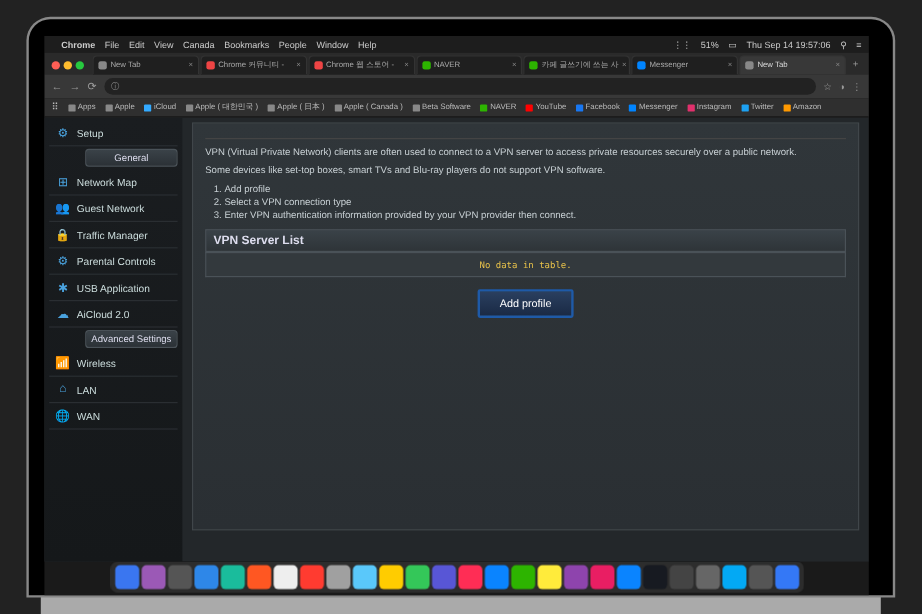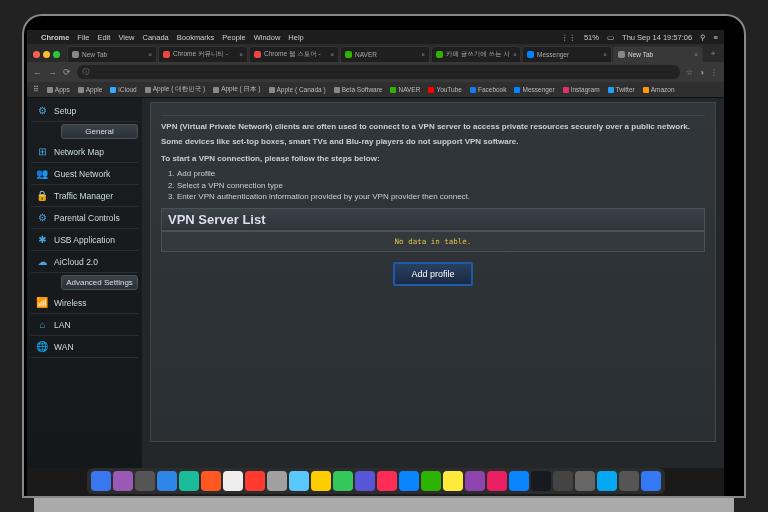--- a/index.html
+++ b/index.html
@@ -5,21 +5,21 @@
 * { box-sizing: border-box; margin: 0; padding: 0; }
 body {
   width: 768px; height: 512px; background: #222;
   font-family: Arial, sans-serif; font-size: 8px;
   display: flex; justify-content: center; align-items: center;
   overflow: hidden;
 }
 .laptop-frame {
   width: 720px; height: 480px;
   background: #000; border-radius: 18px 18px 0 0;
-  padding: 14px 20px 0 3px; position: relative;
+  padding: 14px 20px 0 13px; position: relative;
   box-shadow: 0 0 0 2px #888, 0 30px 0 -10px #aaa;
 }
 .screen { width: 100%; height: 100%; background: #1a1a1a; overflow: hidden; position: relative; }
 
 
 .menubar {
   height: 14px; background: rgba(30,30,30,.95); display: flex;
   align-items: center; padding: 0 6px; color: #ccc; font-size: 7.5px;
   justify-content: space-between;
 }
@@ -89,25 +89,25 @@
   padding:3px 10px; background:#2e3438; font-size:8px;
   border:1px solid #444; border-bottom:none; color:#bbb;
 }
 .ptab.active { background:#485056; color:#fff; }
 .panel {
   background: linear-gradient(#30363a,#2a2f33); border:1px solid #40464a;
   padding:8px 10px; height: calc(100% - 18px);
 }
 .panel h2 { font-size:11px; color:#fff; margin-bottom:3px; }
 hr.sep { border:0; border-top:1px solid #444; margin:4px 0 6px; }
-.panel p { font-size:8px; color:#c8d0d4; line-height:1.35; margin-bottom:4px;font-weight:bold; }
+.panel p { font-size:8px; color:#c8d0d4; line-height:1.35; margin-bottom:4px; }
 .panel ol { margin-left:16px; font-size:8px; color:#c8d0d4; line-height:1.4; }
 .listhead {
   background: linear-gradient(#3a4248,#2e3438); border:1px solid #4a5258;
-  padding:3px 6px; font-size:13px; color:#dde; font-weight:bold; margin-top:6px;
+  padding:3px 6px; font-size:10px; color:#dde; font-weight:bold; margin-top:6px;
 }
 table.vpntbl {
   width:100%; border-collapse:collapse; font-size:7.5px;
   border:1px solid #4a5258;
 }
 .vpntbl th {
   background:#2b3034; color:#cdd; padding:4px 2px; font-weight:normal;
   border:1px solid #40464a; text-align:center;
 }
 .vpntbl td.empty {
@@ -330,21 +330,20 @@
               <span>WAN</span>
             </div>
           </div>
     </div>
 
     <div class="main">
       <div class="panel">
         <hr class="sep">
         <p>VPN (Virtual Private Network) clients are often used to connect to a VPN server to access private resources securely over a public network.</p>
         <p>Some devices like set-top boxes, smart TVs and Blu-ray players do not support VPN software.</p>
-        <p style="margin-top:6px;">To start a VPN connection, please follow the steps below:</p>
         <ol>
           <li>Add profile</li>
           <li>Select a VPN connection type</li>
           <li>Enter VPN authentication information provided by your VPN provider then connect.</li>
         </ol>
         <div class="listhead">VPN Server List</div>
         <table class="vpntbl">
           <tbody>
           <tr>
                   <td colspan="6" class="empty">No data in table.</td>

